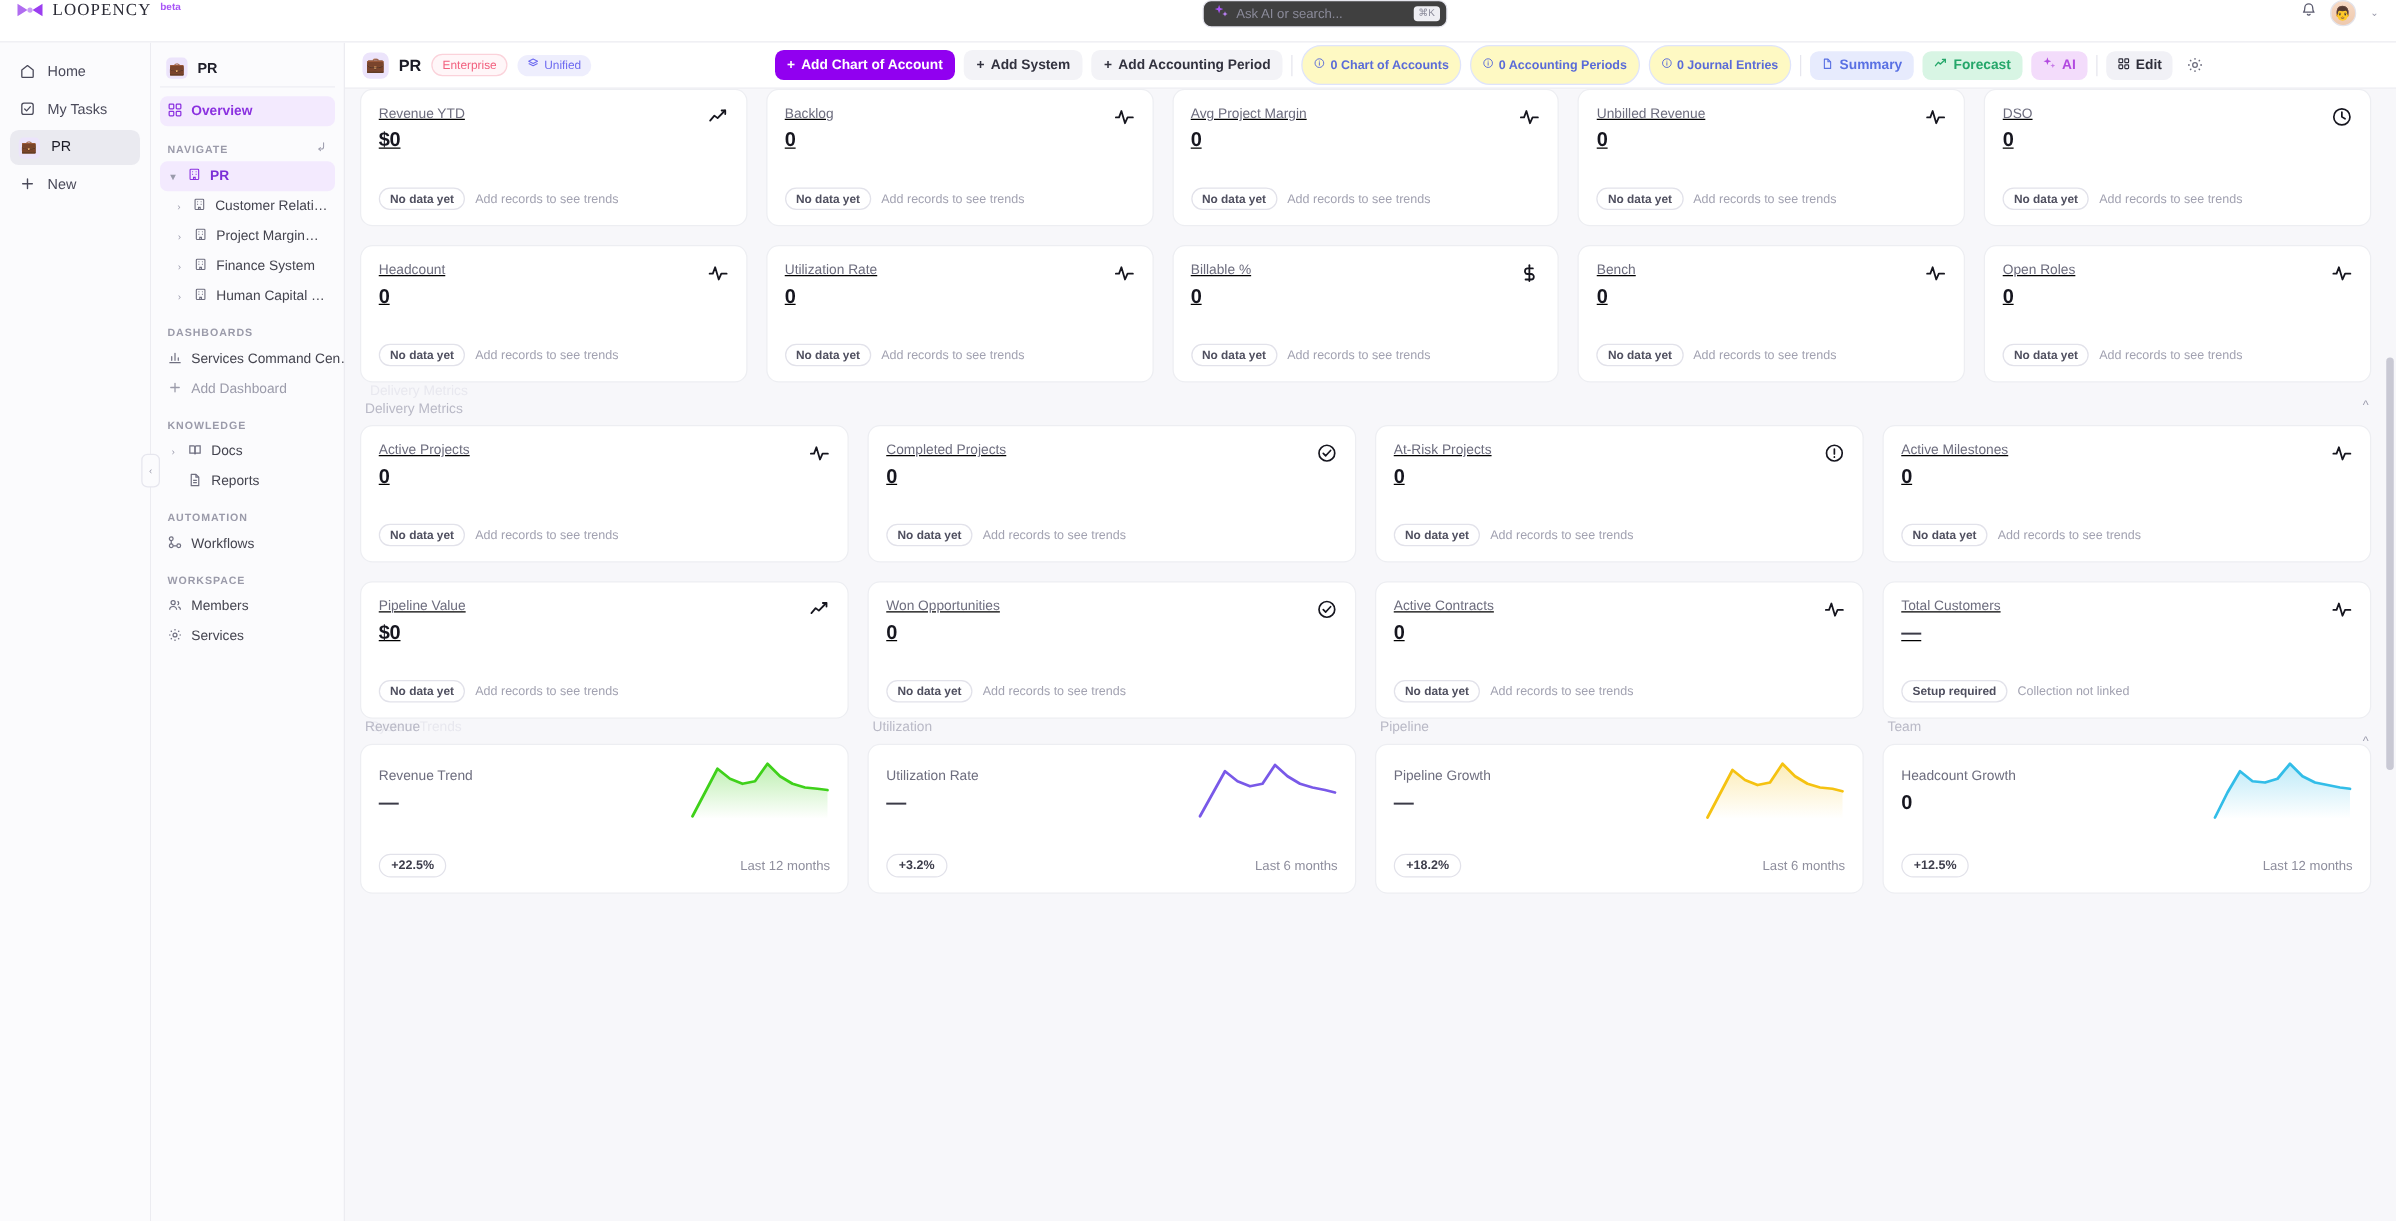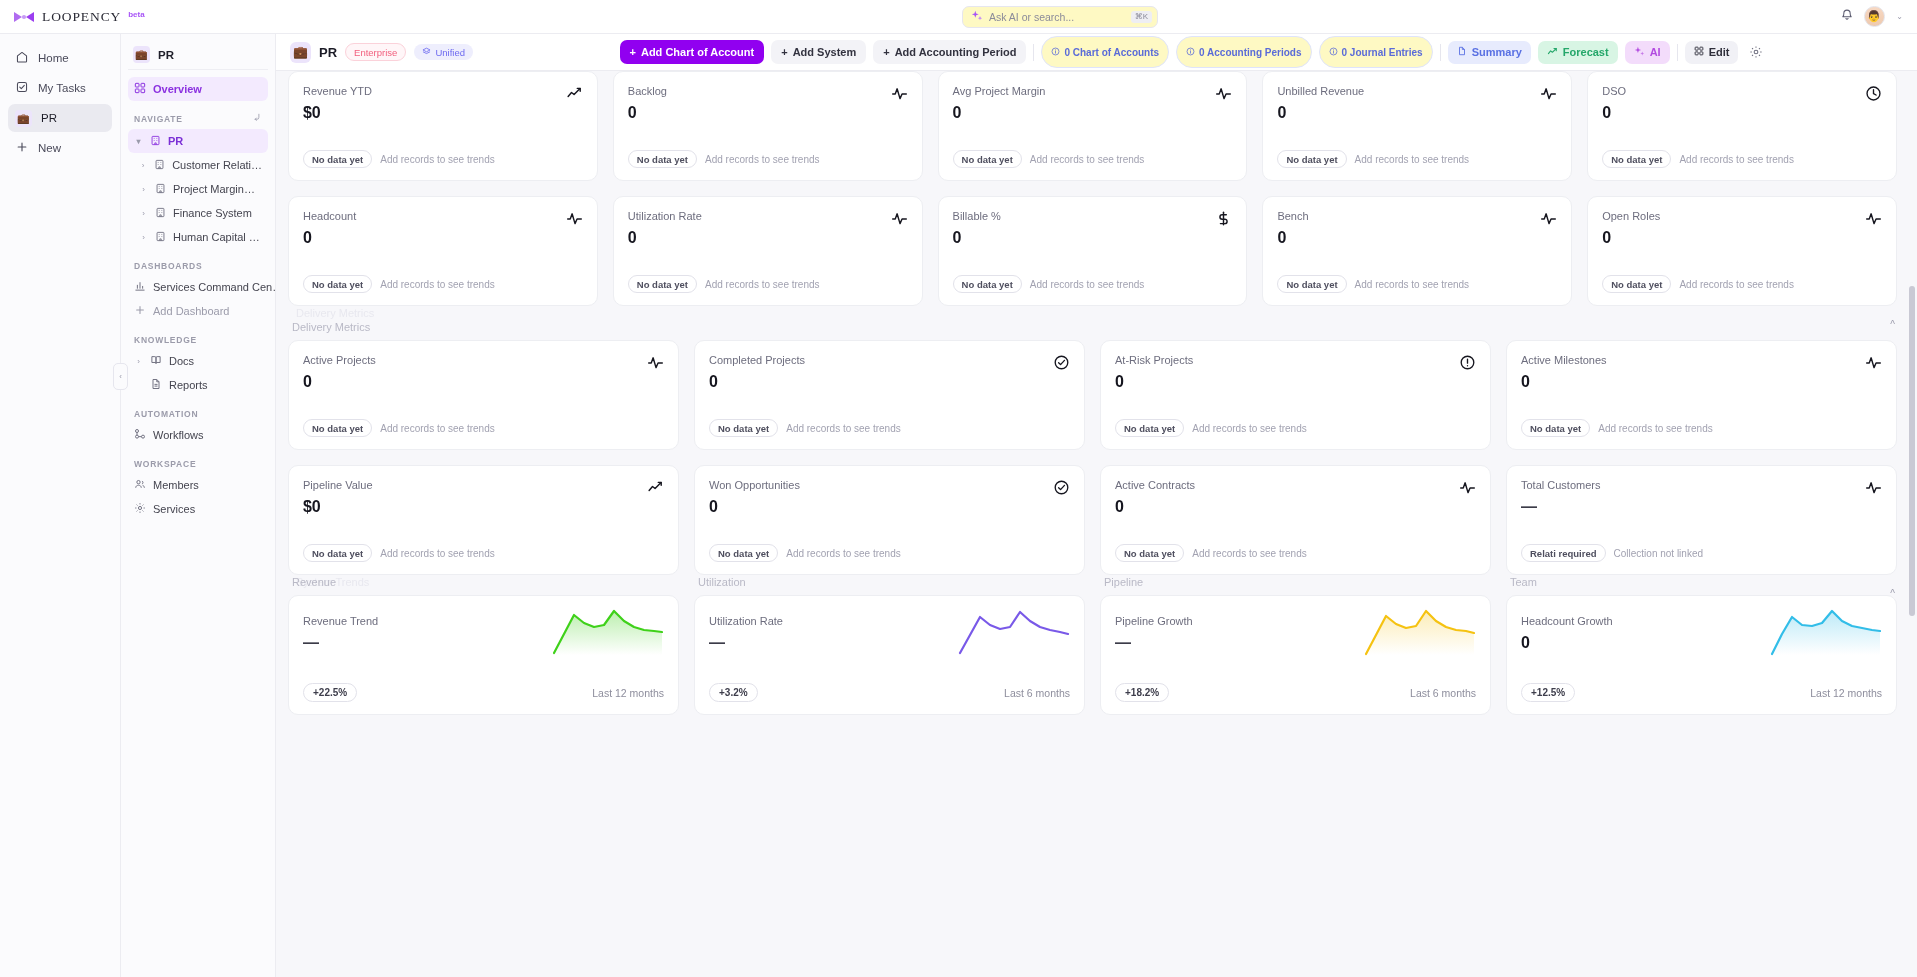--- a/index.html
+++ b/index.html
@@ -10,37 +10,37 @@
     overflow: hidden;
     -webkit-font-smoothing: antialiased;
   }
   body { display: flex; flex-direction: column; }
 
   
   .topbar {
     height: 23px; min-height: 34px;
     background: #ffffff;
     border-bottom: 1px solid #ececf1;
-    display: flex; align-items: center;
+    display: flex; align-items: flex-start;
     position: relative;
     z-index: 40;
   }
   .brand { display: flex; align-items: center; gap: 7px; padding-left: 13px; width: 280px; }
   .brand-mark { width: 22px; height: 16px; position: relative; }
   .brand-name {
     font-size: 13.5px; letter-spacing: .9px; color: #2a2a35;
     font-family: "Liberation Serif", serif; font-weight: 400;
   }
   .brand-beta { font-size: 8px; color: #a855f7; font-weight: 700; align-self: flex-start; margin-top: 1px; }
 
   .searchwrap { flex: 1; display: flex; justify-content: center; }
   .searchbox {
     width: 196px; height: 22px;
     border: 1px solid #e6e6ee; border-radius: 7px;
-    background: #fef9c3;
+    background: #404040;
     display: flex; align-items: center; gap: 6px;
     padding: 0 5px 0 8px;
   }
   .search-ph { font-size: 10.5px; color: #8b8b9a; flex: 1; }
   .kbd {
     font-size: 8px; color: #8b8b9a; background: #eeeef3;
     border-radius: 3px; padding: 2px 4px; line-height: 1;
   }
   .topright { display: flex; align-items: center; gap: 10px; padding-right: 13px; }
   .avatar {
@@ -174,21 +174,21 @@
 
   .grid { display: grid; gap: 15px; margin-bottom: 15px; }
   .g5 { grid-template-columns: repeat(5, 1fr); }
   .g4 { grid-template-columns: repeat(4, 1fr); }
 
   .card {
     background: #fff; border: 1px solid #edeef2; border-radius: 10px;
     padding: 13px 14px 12px 14px; min-height: 110px;
     display: flex; flex-direction: column; justify-content: space-between;
   }
-  .card-top { display: flex; align-items: flex-start; justify-content: space-between; }
+  .card-top { display: flex; align-items: flex-start; justify-content: space-between; text-decoration: underline; }
   .card-label { font-size: 11px; color: #6d6d7e; margin-bottom: 7px; }
   .card-value { font-size: 16px; font-weight: 700; color: #16161f; letter-spacing: -.2px; }
   .card-dash { font-size: 16px; font-weight: 700; color: #3b3b48; }
   .card-foot { display: flex; align-items: center; gap: 8px; margin-top: 18px; }
   .badge {
     font-size: 9.5px; font-weight: 700; color: #4f4f5f;
     border: 1px solid #e2e2ea; border-radius: 20px;
     padding: 2.5px 8px; white-space: nowrap;
   }
   .hint { font-size: 10px; color: #a2a2b1; white-space: nowrap; }
@@ -903,21 +903,21 @@
                 <div class="card-label">Total Customers</div>
                 <div class="card-dash">—</div>
               </div>
               <span class="ico">
                 <svg width="17" height="17" viewBox="0 0 20 20" fill="none" stroke="#16161f" stroke-width="1.7" stroke-linecap="round" stroke-linejoin="round">
                     <path d="M2 10.5h3l2.2-6 3.4 11.5 2.4-5.5H18"></path>
                   </svg>
               </span>
             </div>
             <div class="card-foot">
-              <span class="badge">Relati required</span>
+              <span class="badge">Setup required</span>
               <span class="hint">Collection not linked</span>
             </div>
           </div>
         </div>
 
         <div style="position:relative;">
           <div class="sect-label ghost">System Trends</div>
           <div class="sect-label">
             <span class="sect-collapse">^</span>
           </div>

